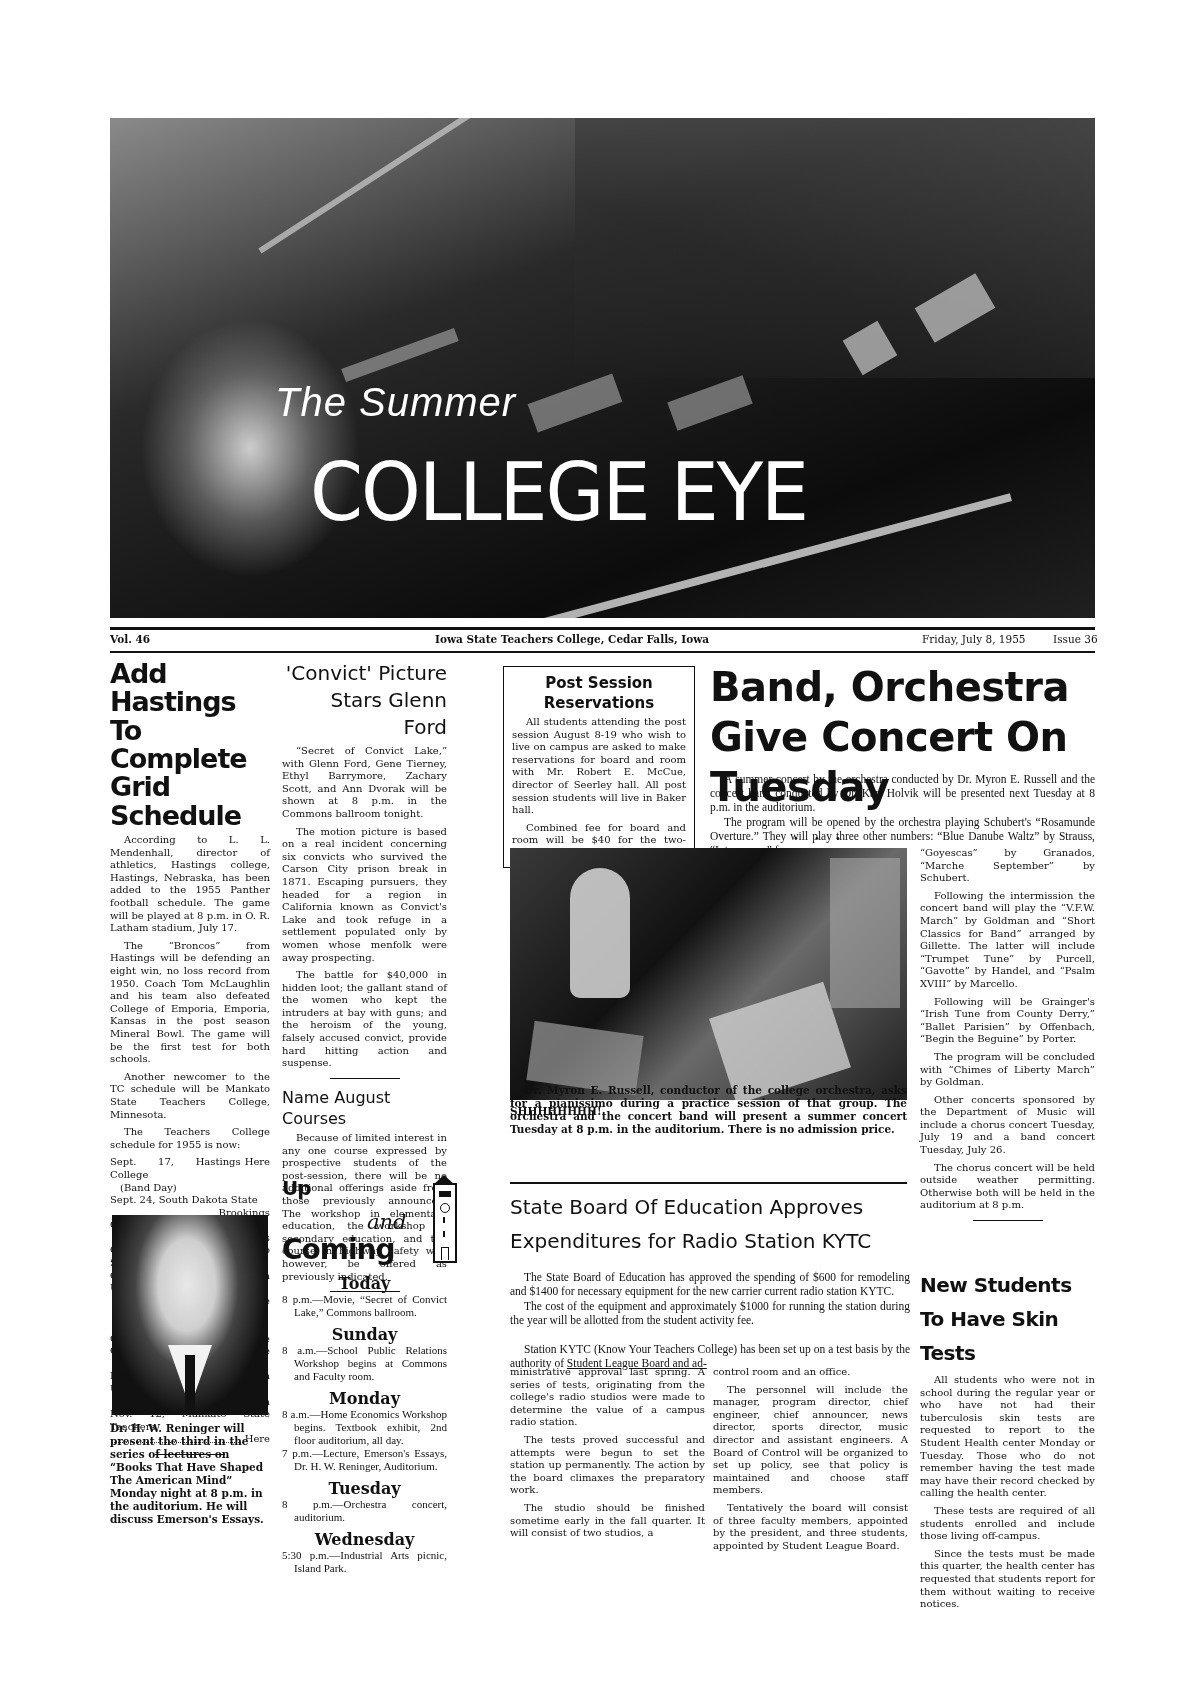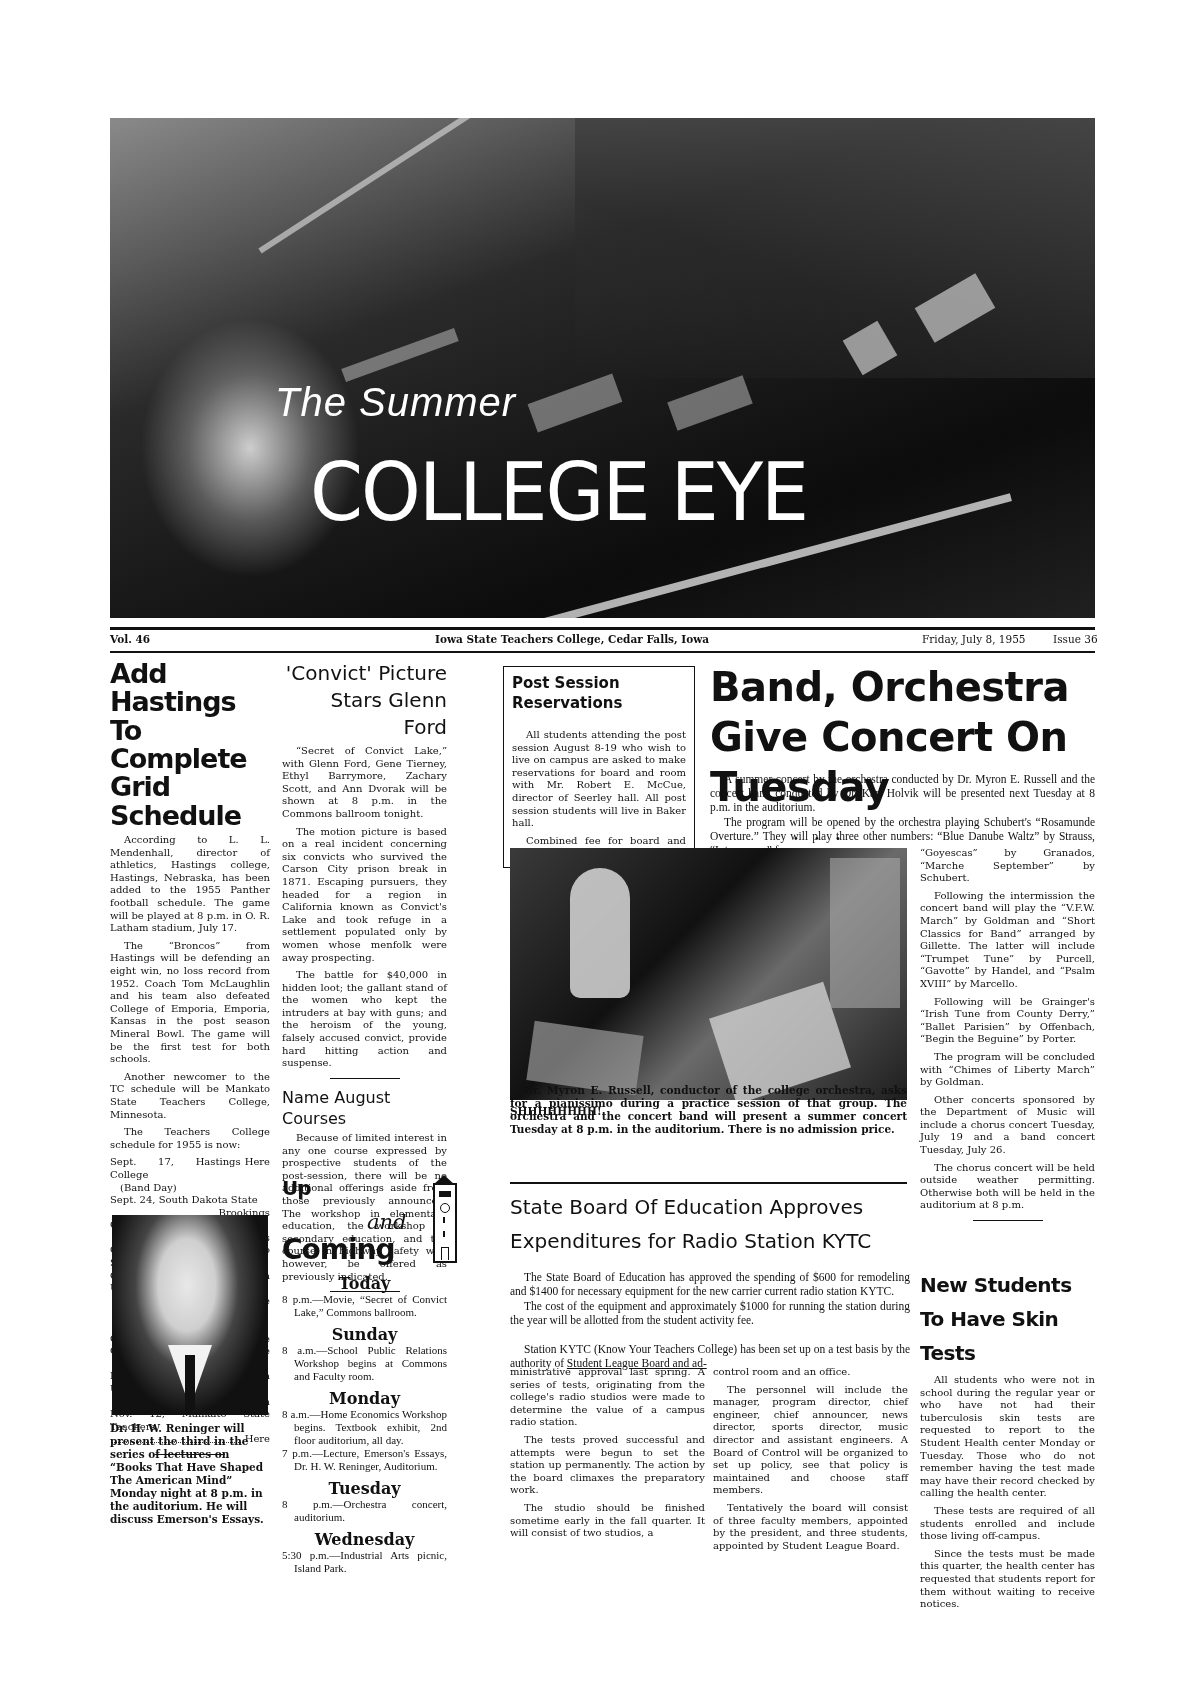--- a/index.html
+++ b/index.html
@@ -52,21 +52,21 @@
 <div class="rule-thick" style="left:110px;top:627px;width:985px;"></div>
 <div class="folio" style="left:110px;">Vol. 46</div>
 <div class="folio" style="left:435px;">Iowa State Teachers College, Cedar Falls, Iowa</div>
 <div class="folio" style="left:922px;font-weight:normal;">Friday, July 8, 1955</div>
 <div class="folio" style="left:1053px;font-weight:normal;">Issue 36</div>
 <div class="rule-thin" style="left:110px;top:651px;width:985px;height:2px;"></div>
 
 <div class="col" style="left:110px;top:660px;width:160px;">
   <div class="head-sans" style="font-size:27px;text-align:left;margin-bottom:4px;">Add Hastings To Complete Grid Schedule</div>
   <p>According to L. L. Mendenhall, director of athletics, Hastings college, Hastings, Nebraska, has been added to the 1955 Panther football schedule. The game will be played at 8 p.m. in O. R. Latham stadium, July 17.</p>
-  <p>The “Broncos” from Hastings will be defending an eight win, no loss record from 1952. Coach Tom McLaughlin and his team also defeated College of Emporia, Emporia, Kansas in the post season Mineral Bowl. The game will be the first test for both schools.</p>
+  <p>The “Broncos” from Hastings will be defending an eight win, no loss record from 1950. Coach Tom McLaughlin and his team also defeated College of Emporia, Emporia, Kansas in the post season Mineral Bowl. The game will be the first test for both schools.</p>
   <p>Another newcomer to the TC schedule will be Mankato State Teachers College, Minnesota.</p>
   <p>The Teachers College schedule for 1955 is now:</p>
   <div>
     <div>
         <div class="sched-row">
           <span>Sept. 17, Hastings College</span>
           <span class="lead"></span>
           <span>Here</span>
         </div>
         <div style="padding-left:10px">(Band Day)</div>
@@ -182,21 +182,21 @@
     <div class="cal-item">8 p.m.—Orchestra concert, auditorium.</div>
   </div>
   <div>
     <div class="cal-day">Wednesday</div>
     <div class="cal-item">5:30 p.m.—Industrial Arts picnic, Island Park.</div>
   </div>
 </div>
 
 <div class="box" style="left:503px;top:666px;width:190px;height:200px;">
   <div class="col" style="left:8px;top:6px;width:174px;">
-    <div class="head-sans" style="font-size:15px;text-align:left;letter-spacing:0;line-height:20px;margin-bottom:16px;">Post Session Reservations</div>
+    <div class="head-sans" style="font-size:15px;text-align:center;letter-spacing:0;line-height:20px;margin-bottom:3px;">Post Session Reservations</div>
     <p>All students attending the post session August 8-19 who wish to live on campus are asked to make reservations for board and room with Mr. Robert E. McCue, director of Seerley hall. All post session students will live in Baker hall.</p>
     <p>Combined fee for board and room will be $40 for the two-week session. Reservations must be in by July 20.</p>
   </div>
 </div>
 
 <div class="abs head-sans" style="left:710px;top:662px;width:390px;font-size:40px;letter-spacing:-0.5px;line-height:50px;">Band, Orchestra Give Concert On Tuesday</div>
 <div class="col" style="left:710px;top:772px;width:385px;font-family:'Liberation Serif',serif;font-size:11.5px;line-height:14px;">
   <p style="margin-bottom:1px;">A summer concert by the orchestra conducted by Dr. Myron E. Russell and the concert band conducted by Dr. Karl Holvik will be presented next Tuesday at 8 p.m. in the auditorium.</p>
   <p style="margin-bottom:0;">The program will be opened by the orchestra playing Schubert's “Rosamunde Overture.” They will play three other numbers: “Blue Danube Waltz” by Strauss, “Intermezzo” from</p>
 </div>

